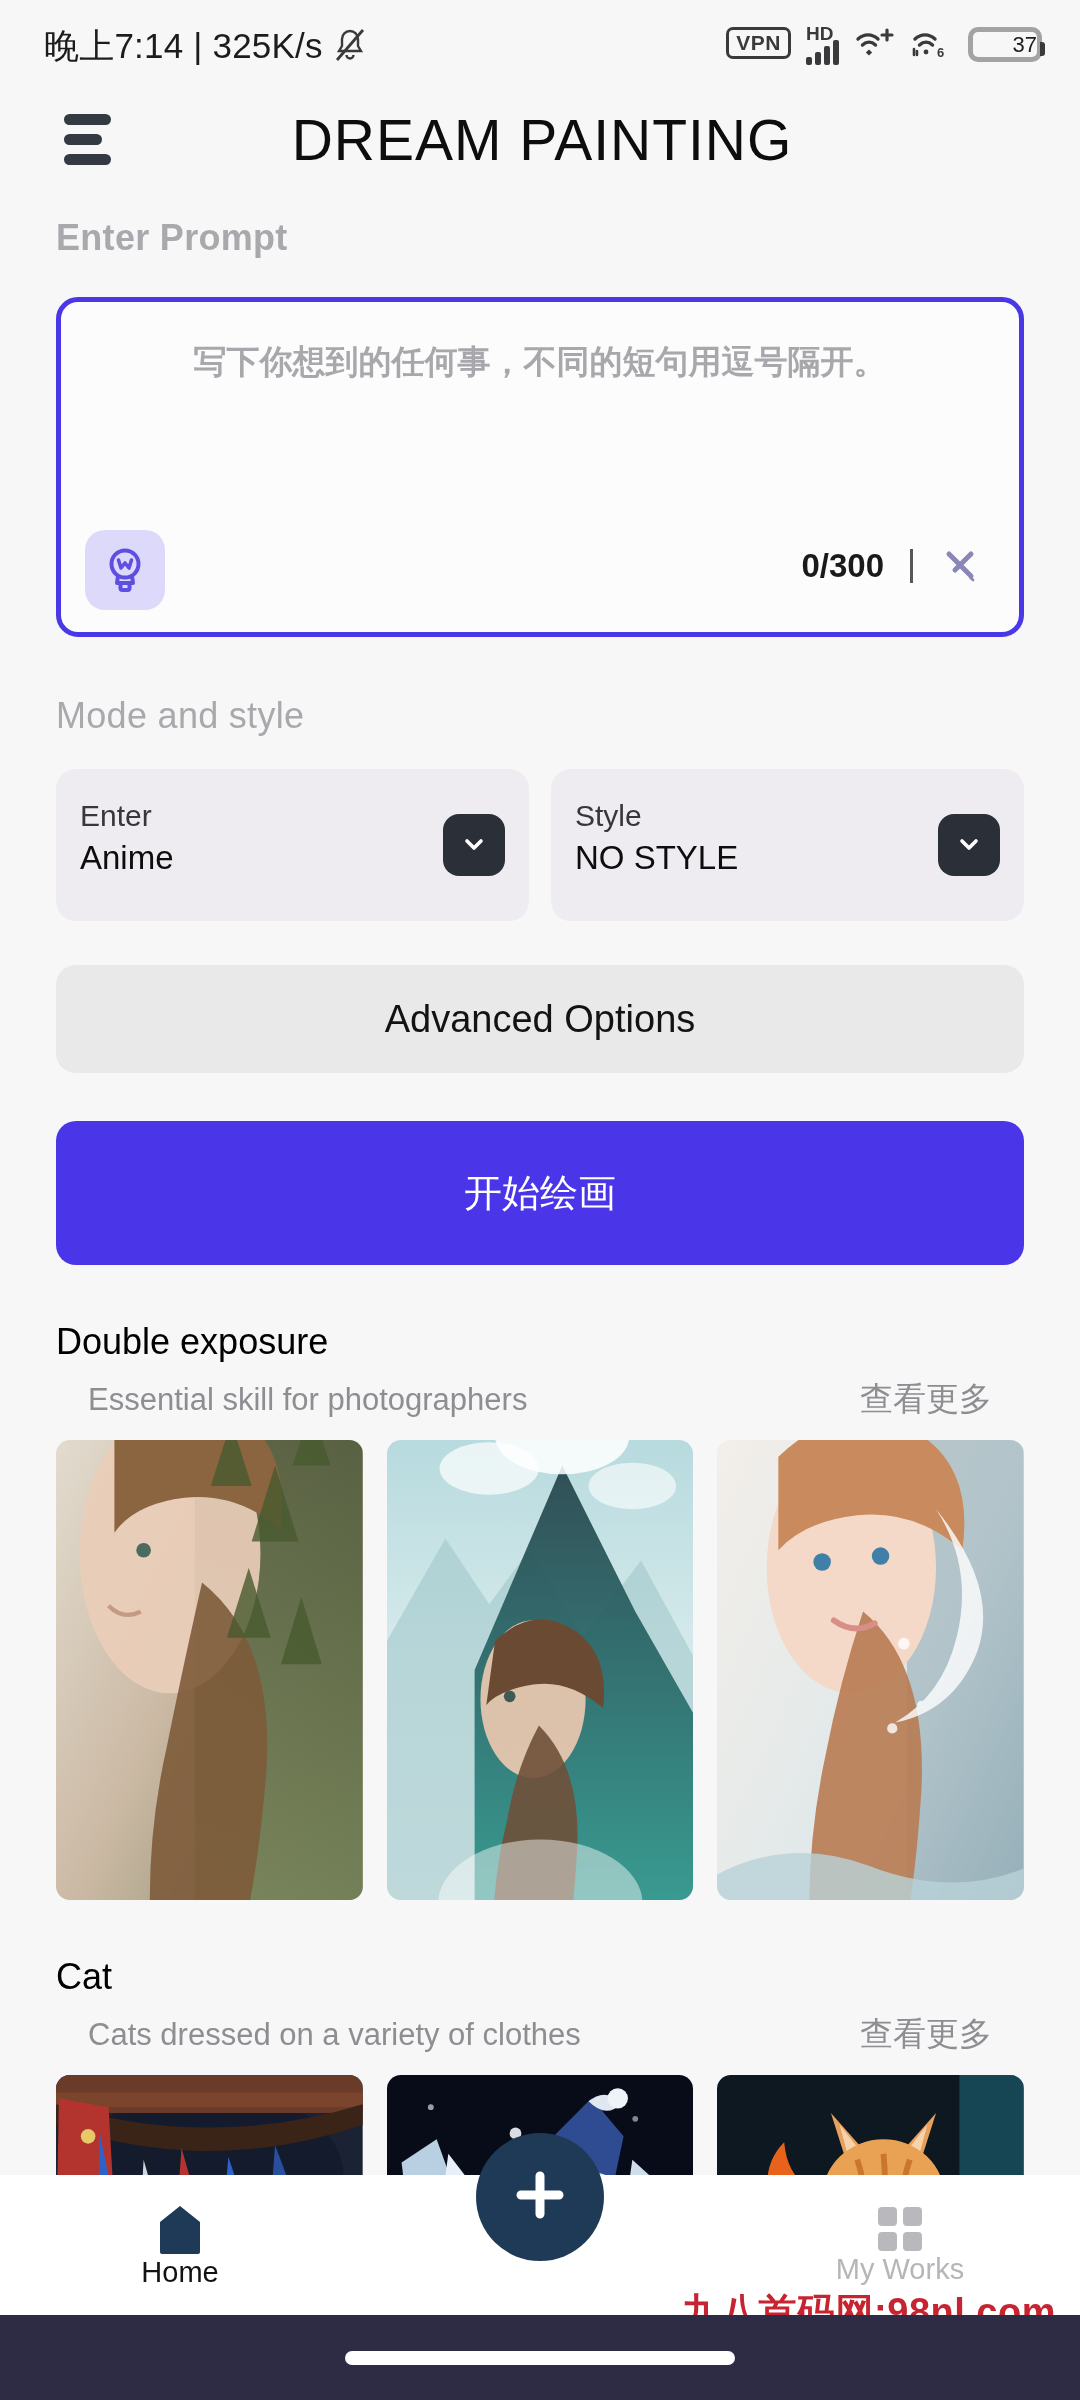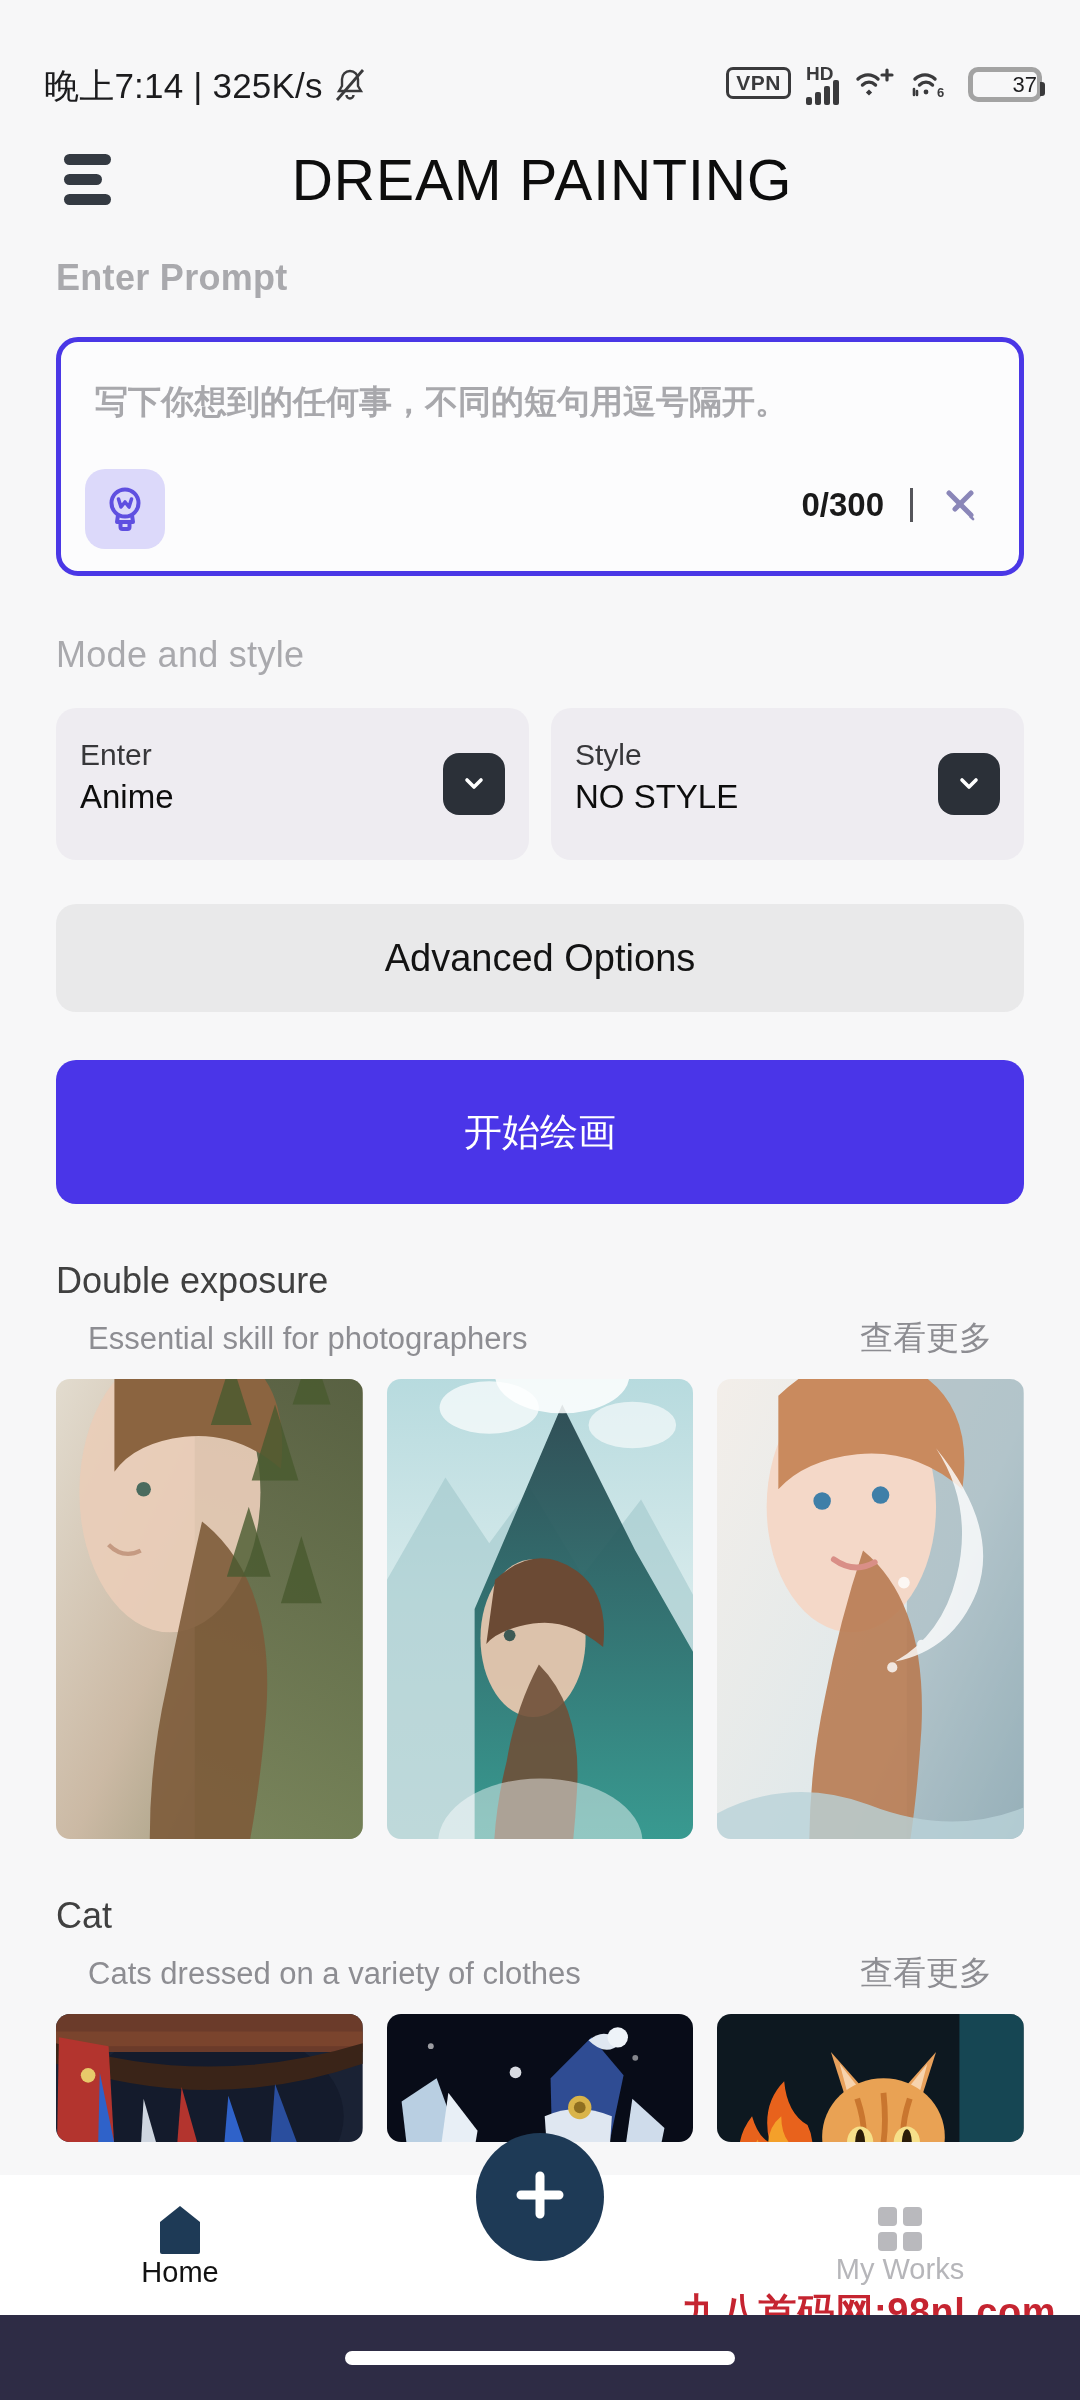--- a/index.html
+++ b/index.html
@@ -9,21 +9,20 @@
     background:#f7f7f8;
     overflow:hidden;
     position:relative;
   }
 
   
   .status-bar{
     height:92px; display:flex; align-items:center;
     justify-content:space-between; padding:0 38px 0 44px;
     background:#f7f7f8;
-    margin-top:40px;
   }
   .status-left{ display:flex; align-items:center; gap:10px; }
   .status-clock{ font-size:35px; color:#1c1c1e; letter-spacing:.2px; white-space:nowrap; }
   .bell-mute{ position:relative; width:34px; height:36px; display:inline-block; }
   .bell-mute svg{ width:34px; height:36px; }
   .status-right{ display:flex; align-items:flex-start; gap:15px; }
   .vpn-badge{
     border:3px solid #3a3a3c; border-radius:7px;
     font-size:21px; font-weight:bold; color:#3a3a3c;
     padding:2px 7px 3px; letter-spacing:.5px; line-height:1;
@@ -67,23 +66,23 @@
   }
 
   
   .sec-label{
     font-size:36px; color:#a9a9ad; padding:0 0 0 56px; letter-spacing:.3px;
   }
 
   
   .prompt-wrap{ margin-top:30px;font-weight:bold; }
   .prompt-box{
-    margin:38px 56px 16px; height:239px;
+    margin:38px 56px 16px; height:340px;
     border:5px solid #4a37e6; border-radius:22px;
-    background:#fcfcfd; position:relative;
+    background:#fcfcfd; position:relative;text-align:center;
   }
   .prompt-placeholder{
     position:absolute; top:36px; left:34px; right:34px;
     font-size:33px; color:#a8a8ac; line-height:1.45;
   }
   .idea-btn{
     position:absolute; left:24px; bottom:22px;
     width:80px; height:80px; border-radius:20px;
     background:#dcd9fa; display:flex; align-items:center; justify-content:center;
     cursor:pointer;
@@ -121,21 +120,21 @@
     font-size:38px; color:#131313; cursor:pointer;
   }
   .start-btn{
     margin:48px 56px 0; height:144px; background:#4a35e8; border-radius:20px;
     display:flex; align-items:center; justify-content:center;
     font-size:38px; color:#ffffff; cursor:pointer;
   }
 
   
   .gallery-sec{ margin-top:56px; }
-  .gal-title{ font-size:36px; color:#404040; padding-left:56px; }
+  .gal-title{ font-size:36px; color:#000000; padding-left:56px; }
   .gal-subrow{
     display:flex; align-items:baseline; justify-content:space-between;
     padding:0 88px; margin-top:14px;
   }
   .gal-sub{ font-size:31px; color:#8d8d92; }
   .gal-more{ font-size:33px; color:#8d8d92; cursor:pointer; }
   .thumbs{ display:flex; gap:24px; padding:0 56px; margin-top:18px; }
   .thumb{
     flex:1; height:460px; border-radius:14px; overflow:hidden;
     position:relative; cursor:pointer;

